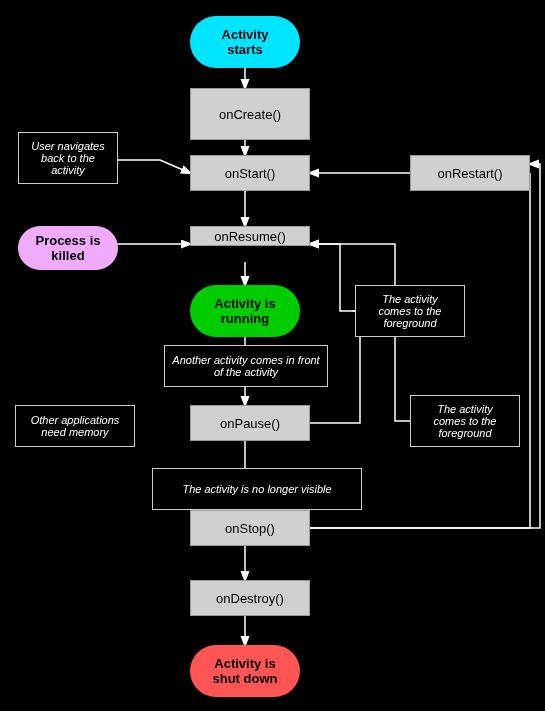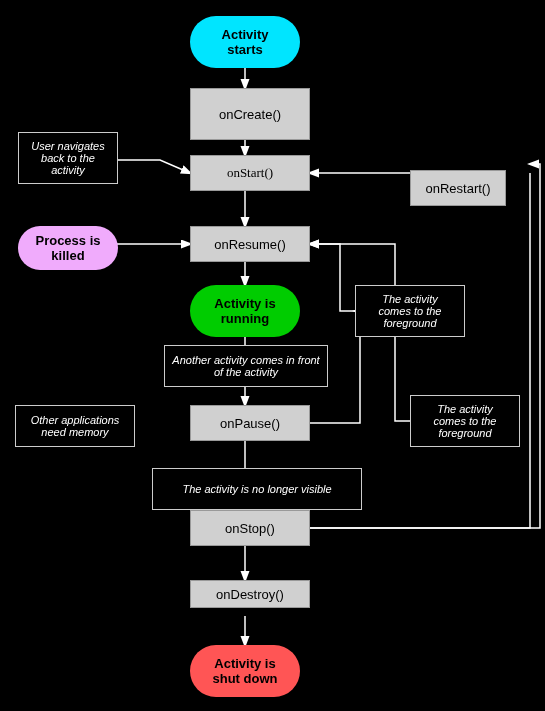--- a/index.html
+++ b/index.html
@@ -101,46 +101,46 @@
 
 <div class="node oval" style="left:190px;top:16px;width:110px;height:52px;background:#00e5ff;">
   <span style="white-space:pre-line;font-size:13px;font-weight:bold;color:#000;">Activity
 starts</span>
 </div>
 
 <div class="node rect" style="left:190px;top:88px;width:120px;height:52px;">
   <span>onCreate()</span>
 </div>
 
-<div class="node rect" style="left:190px;top:155px;width:120px;height:36px;font-family:Liberation Serif, serif;">
+<div class="node rect" style="left:190px;top:155px;width:120px;height:36px;">
   <span>onStart()</span>
 </div>
 
-<div class="node rect" style="left:410px;top:155px;width:96px;height:36px;margin-top:15px;">
+<div class="node rect" style="left:410px;top:155px;width:120px;height:36px;">
   <span>onRestart()</span>
 </div>
 
-<div class="node rect" style="left:190px;top:226px;width:120px;height:36px;text-align:center;">
+<div class="node rect" style="left:190px;top:226px;width:120px;height:20px;text-align:center;">
   <span>onResume()</span>
 </div>
 
 <div class="node oval" style="left:190px;top:285px;width:110px;height:52px;background:#00cc00;">
   <span style="white-space:pre-line;font-size:13px;font-weight:bold;color:#000;">Activity is
 running</span>
 </div>
 
 <div class="node rect" style="left:190px;top:405px;width:120px;height:36px;">
   <span>onPause()</span>
 </div>
 
 <div class="node rect" style="left:190px;top:510px;width:120px;height:36px;justify-content:center;">
   <span>onStop()</span>
 </div>
 
-<div class="node rect" style="left:190px;top:580px;width:120px;height:28px;">
+<div class="node rect" style="left:190px;top:580px;width:120px;height:36px;">
   <span>onDestroy()</span>
 </div>
 
 <div class="node oval" style="left:190px;top:645px;width:110px;height:52px;background:#ff5555;">
   <span style="white-space:pre-line;font-size:13px;font-weight:bold;color:#000;">Activity is
 shut down</span>
 </div>
 
 <div class="node label-box" style="left:18px;top:132px;width:100px;height:52px;font-style:italic;">
   <span style="white-space:pre-line;font-size:11px;">User navigates

